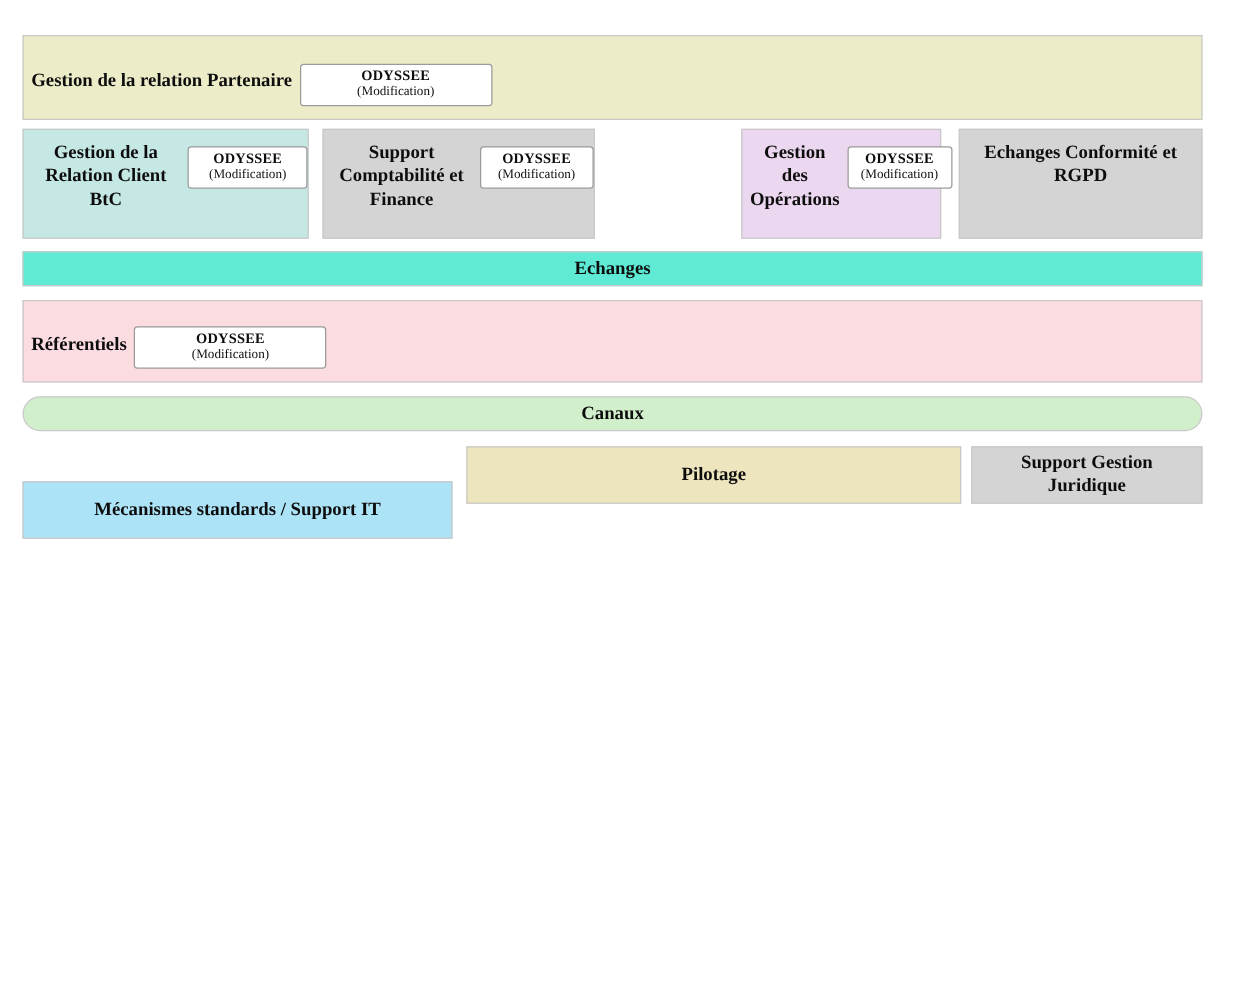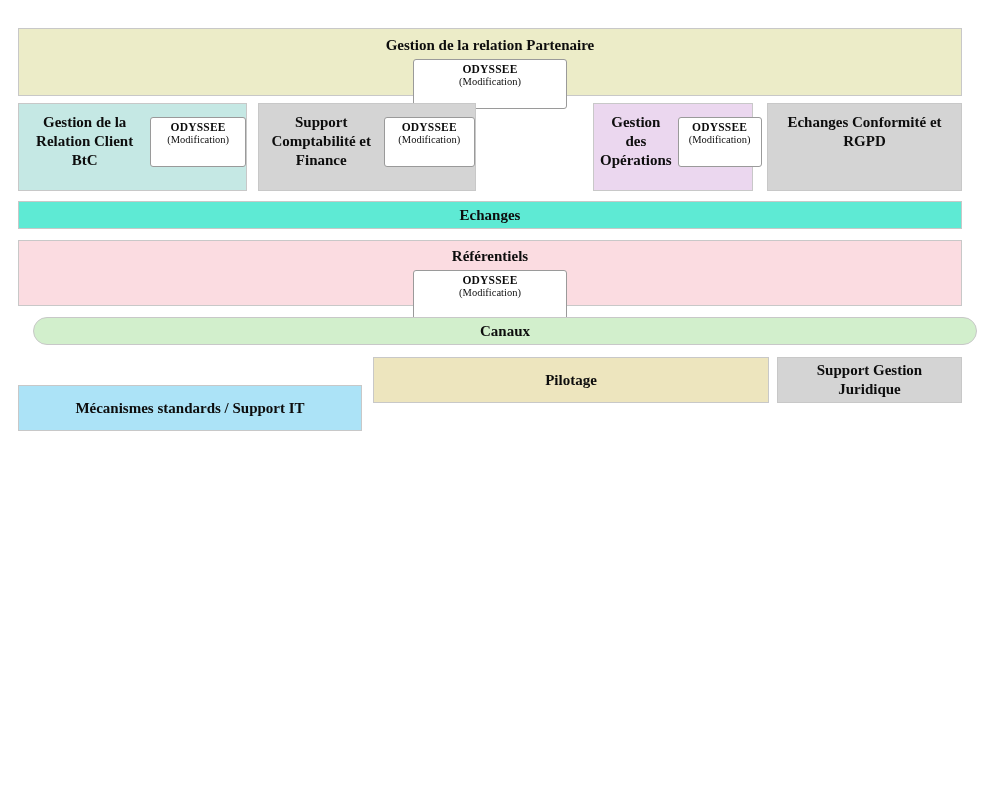--- a/index.html
+++ b/index.html
@@ -19,21 +19,21 @@
     position: relative;
     width: 1000px;
     height: 800px;
   }
 
   .band {
     position: absolute;
     box-sizing: border-box;
     border: 1px solid #c8c8c8;
     display: flex;
-    flex-direction: column;
+    flex-direction: row;
     align-items: center;
   }
 
   .band-title {
     font-weight: bold;
     font-size: 15px;
     line-height: 19px;
     text-align: center;
     color: #0d0d0d;
     padding: 0 6px;
@@ -42,21 +42,21 @@
   .band.centered-title {
     justify-content: center;
   }
 
   .odyssee-box {
     box-sizing: border-box;
     background: #ffffff;
     border: 1px solid #9a9a9a;
     border-radius: 3px;
     text-align: center;
-    padding: 3px 10px 20px 10px;
+    padding: 3px 10px 4px 10px;
     display: flex;
     flex-direction: column;
     align-items: center;
     justify-content: center;
   }
   .odyssee-name {
     font-weight: bold;
     font-size: 11.5px;
     line-height: 13px;
     letter-spacing: 0.2px;
@@ -106,21 +106,21 @@
 
   
   #row-referentiels {
     left: 18px; top: 240px; width: 944px; height: 66px;
     padding-top: 6px;
   }
   #row-referentiels .odyssee-box { width: 154px; margin-top: 4px; }
 
   
   #row-canaux {
-    left: 33px; top: 317px; width: 944px; height: 28px;
+    left: 18px; top: 317px; width: 944px; height: 28px;
     justify-content: center;
     border-radius: 14px;
   }
 
   
   .bottom-box {
     position: absolute;
     box-sizing: border-box;
     border: 1px solid #c8c8c8;
     top: 357px;

